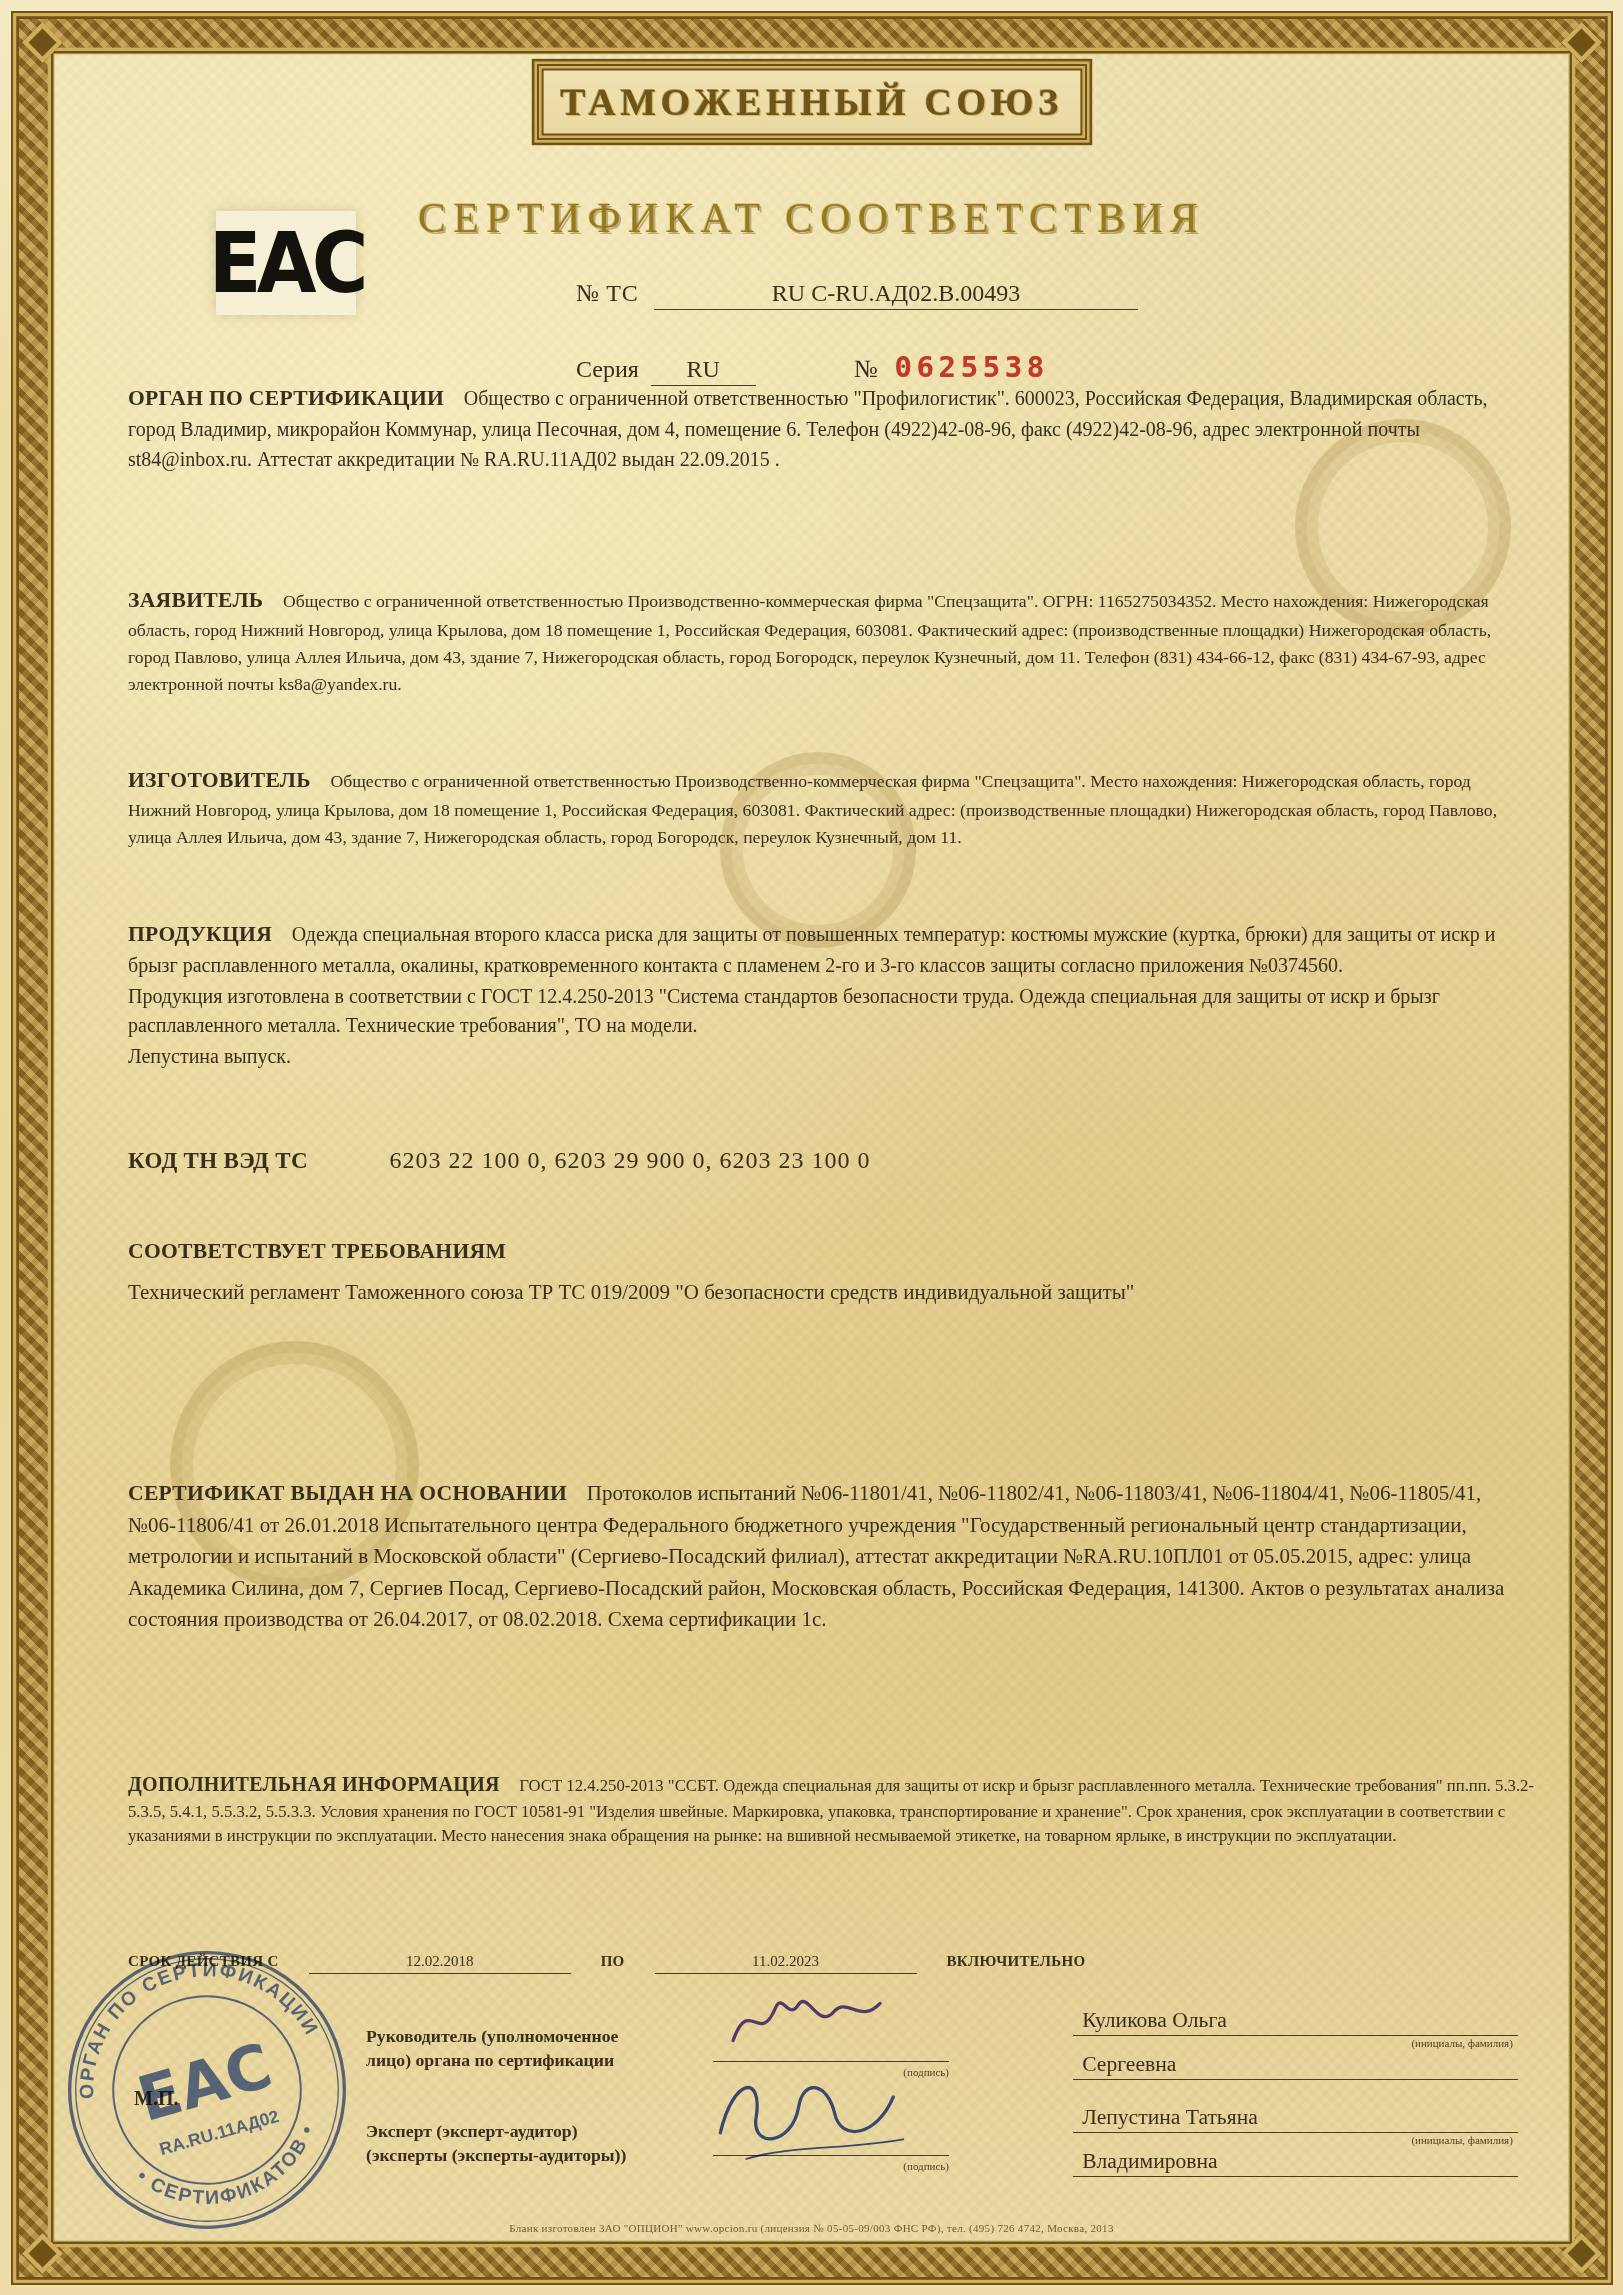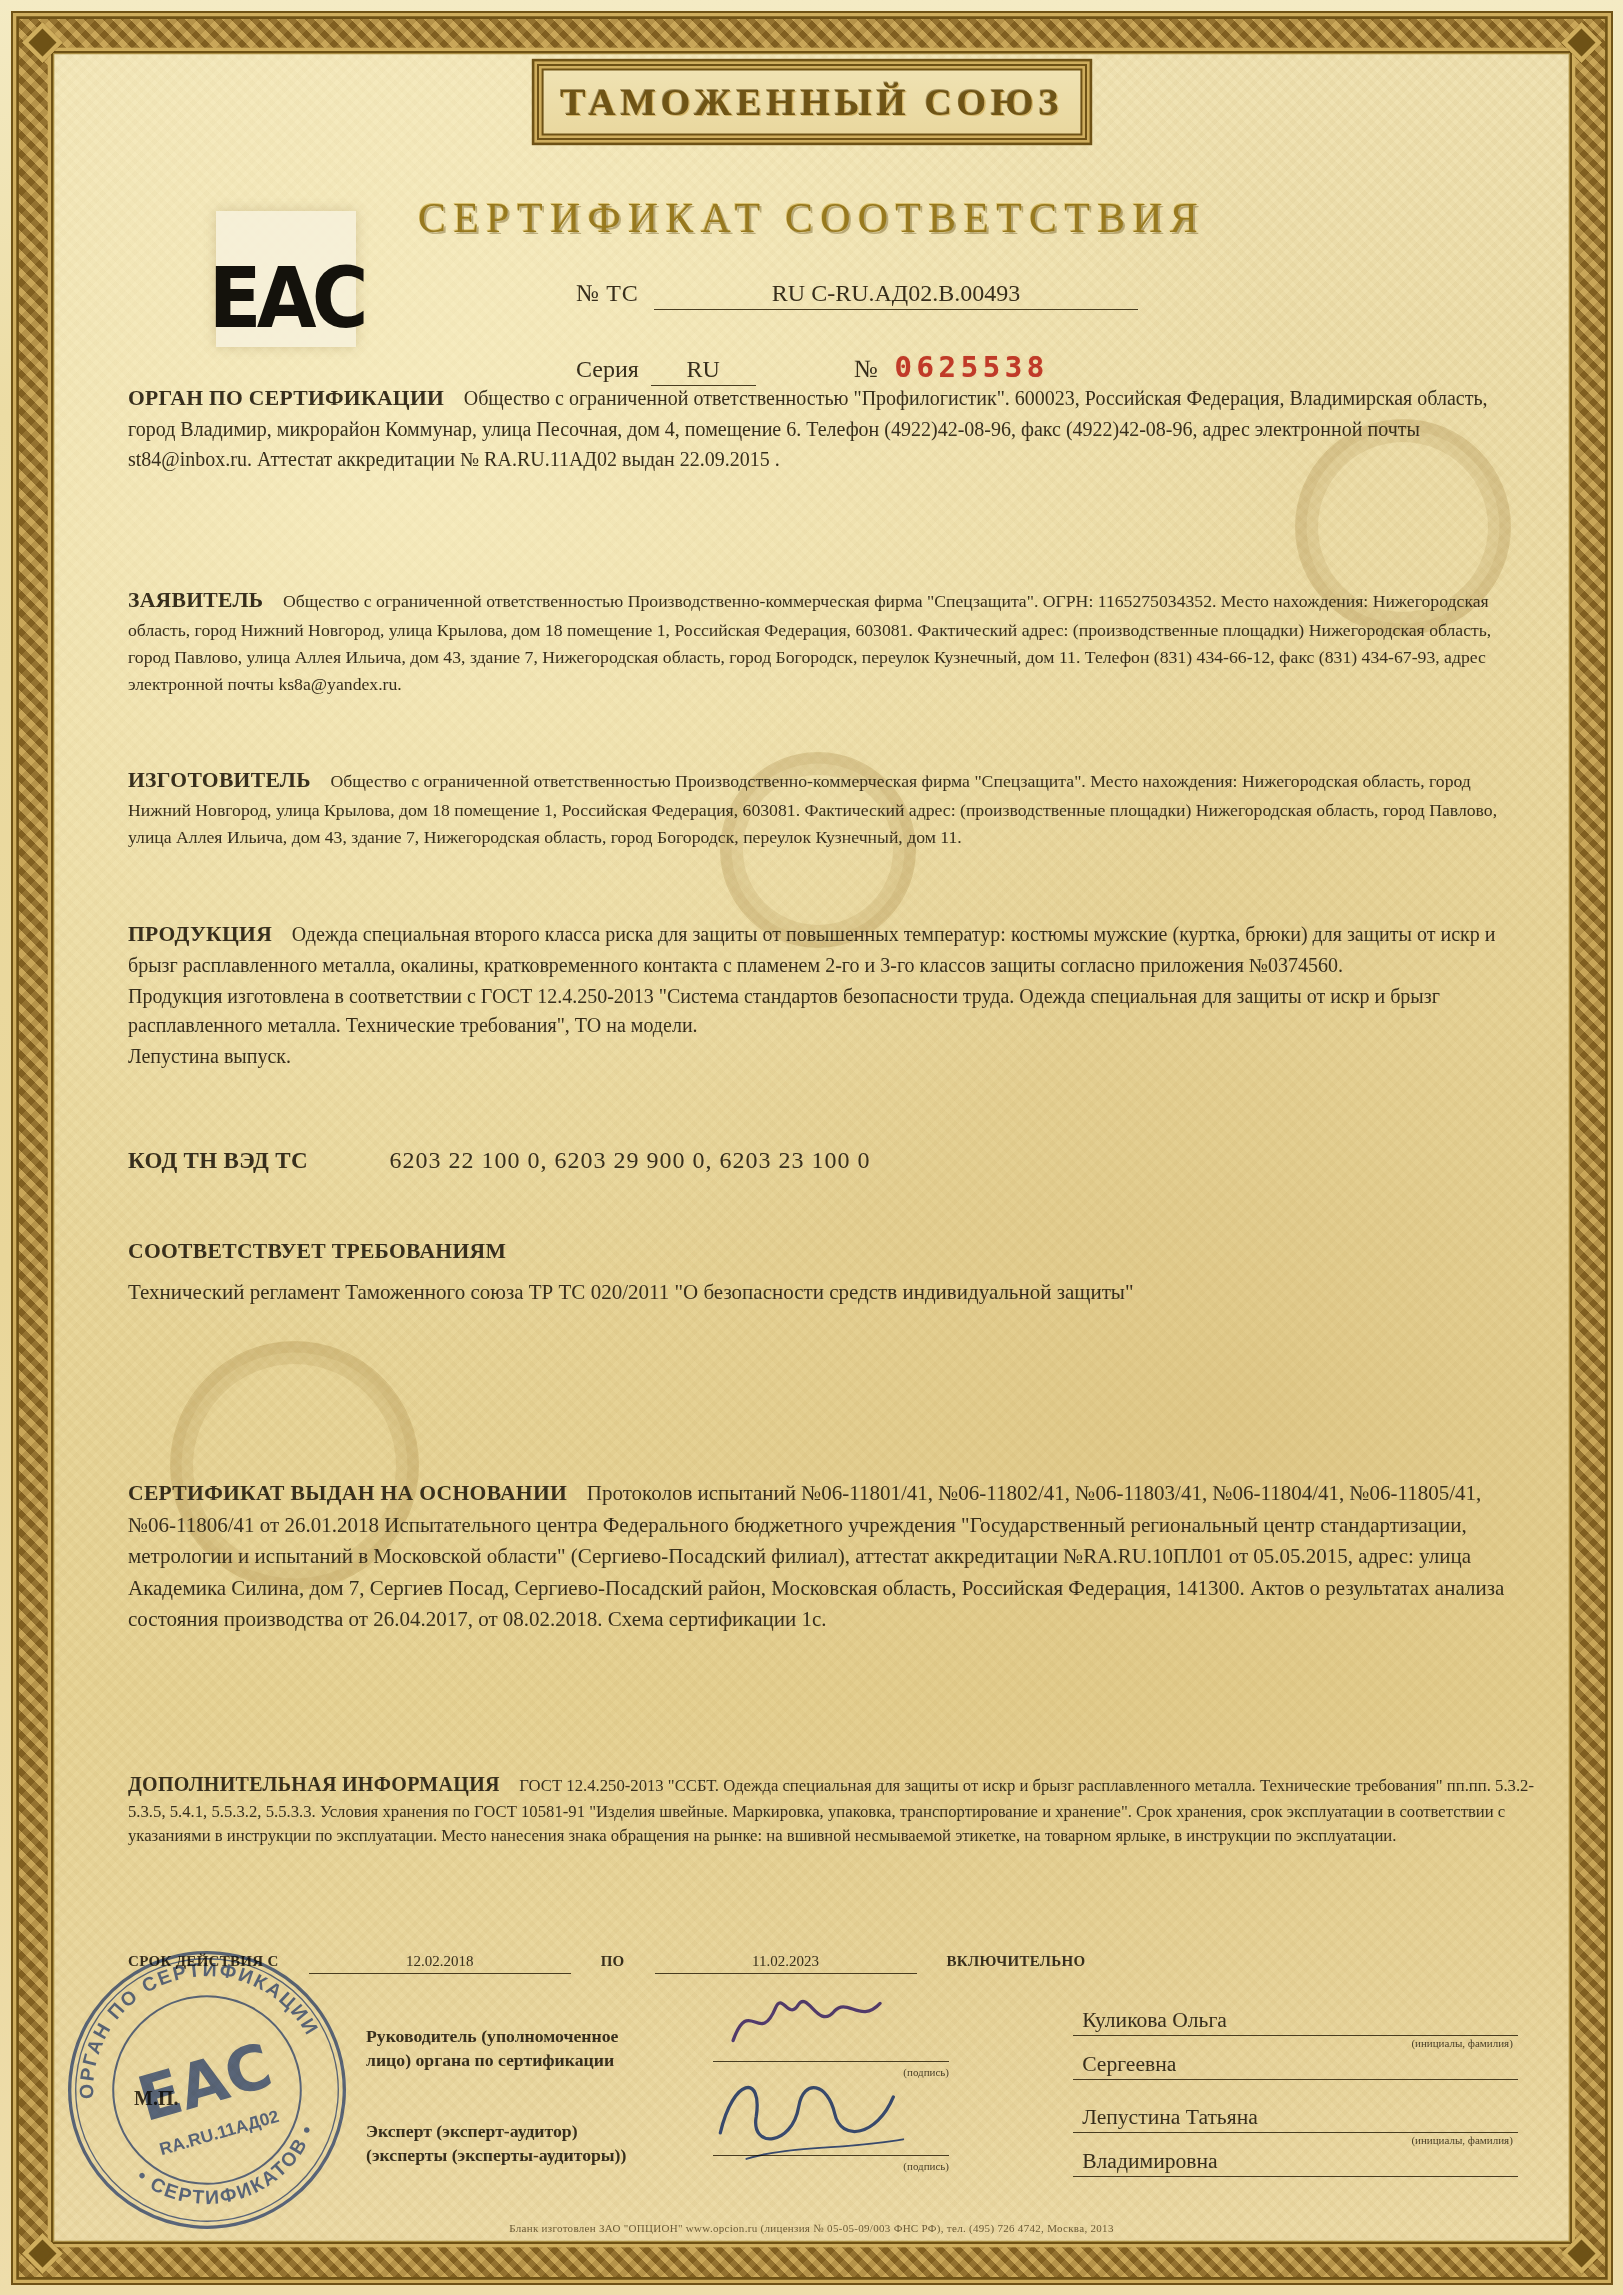--- a/index.html
+++ b/index.html
@@ -47,22 +47,22 @@
   .title-box span {
     font-size:38px; font-weight:bold; letter-spacing:4.6px; color:#6e5416;
     text-shadow:1.3px 1.3px 0 rgba(210,176,95,0.9), -0.7px -0.7px 0 rgba(70,48,6,0.45);
   }
   .cert-title {
     position:absolute; top:194px; left:0; right:0; text-align:center;
     font-size:42px; font-weight:normal; letter-spacing:7.2px; color:#97791f;
     text-shadow:2px 2px 0 rgba(84,62,8,0.35), -0.7px -0.7px 0 #dcc372;
   }
   .eac-logo {
-    position:absolute; left:216px; top:211px; width:140px; height:136px;
-    background:rgba(246,240,219,0.88); display:flex; align-items:flex-end; justify-content:center;
+    position:absolute; left:216px; top:211px; width:140px; height:104px;
+    background:rgba(246,240,219,0.88); display:flex; align-items:center; justify-content:center;
     box-shadow:0 0 11.8px rgba(120,95,40,0.25);
   }
   .eac-logo span {
     font-family:"DejaVu Sans","Liberation Sans",sans-serif; font-weight:bold;
     font-size:84px; letter-spacing:-5.2px; color:#14120c; transform:scaleX(0.92);
   }
   .num-line { position:absolute; left:576px; top:280px; font-size:24px; white-space:nowrap; }
   .num-label { letter-spacing:0.7px; }
   .num-u { display:inline-block; min-width:484px; text-align:center;
     border-bottom:1.3px solid #473c22; padding:0 15.7px 2px; margin-left:15.7px; }
@@ -165,21 +165,21 @@
     <div class="para">Лепустина выпуск.</div>
   </div>
 
   <div class="sec kod" style="top:1147px;align-items:center;">
     <span class="h">КОД ТН ВЭД ТС</span>
     <span class="kod-val">6203 22 100 0, 6203 29 900 0, 6203 23 100 0</span>
   </div>
 
   <div class="sec fs32" style="top:1235px;">
     <span class="h req-h">СООТВЕТСТВУЕТ ТРЕБОВАНИЯМ</span>
-    <span>Технический регламент Таможенного союза ТР ТС 020/2011 "О безопасности средств индивидуальной защиты"</span>
+    <span>Технический регламент Таможенного союза ТР ТС 019/2009 "О безопасности средств индивидуальной защиты"</span>
   </div>
 
   <div class="sec fs32" style="top:1477px;">
     <span class="h">СЕРТИФИКАТ ВЫДАН НА ОСНОВАНИИ</span><span>Протоколов испытаний №06-11801/41, №06-11802/41, №06-11803/41, №06-11804/41, №06-11805/41, №06-11806/41 от 26.01.2018 Испытательного центра Федерального бюджетного учреждения "Государственный региональный центр стандартизации, метрологии и испытаний в Московской области" (Сергиево-Посадский филиал), аттестат аккредитации №RA.RU.10ПЛ01 от 05.05.2015, адрес: улица Академика Силина, дом 7, Сергиев Посад, Сергиево-Посадский район, Московская область, Российская Федерация, 141300. Актов о результатах анализа состояния производства от 26.04.2017, от 08.02.2018. Схема сертификации 1с.</span>
   </div>
 
   <div class="sec fs25" style="top:1770px;">
     <span class="h" style="font-size:20px;">ДОПОЛНИТЕЛЬНАЯ ИНФОРМАЦИЯ</span><span>ГОСТ 12.4.250-2013 "ССБТ. Одежда специальная для защиты от искр и брызг расплавленного металла. Технические требования" пп.пп. 5.3.2-5.3.5, 5.4.1, 5.5.3.2, 5.5.3.3. Условия хранения по ГОСТ 10581-91 "Изделия швейные. Маркировка, упаковка, транспортирование и хранение". Срок хранения, срок эксплуатации в соответствии с указаниями в инструкции по эксплуатации. Место нанесения знака обращения на рынке: на вшивной несмываемой этикетке, на товарном ярлыке, в инструкции по эксплуатации.</span>
   </div>
 

